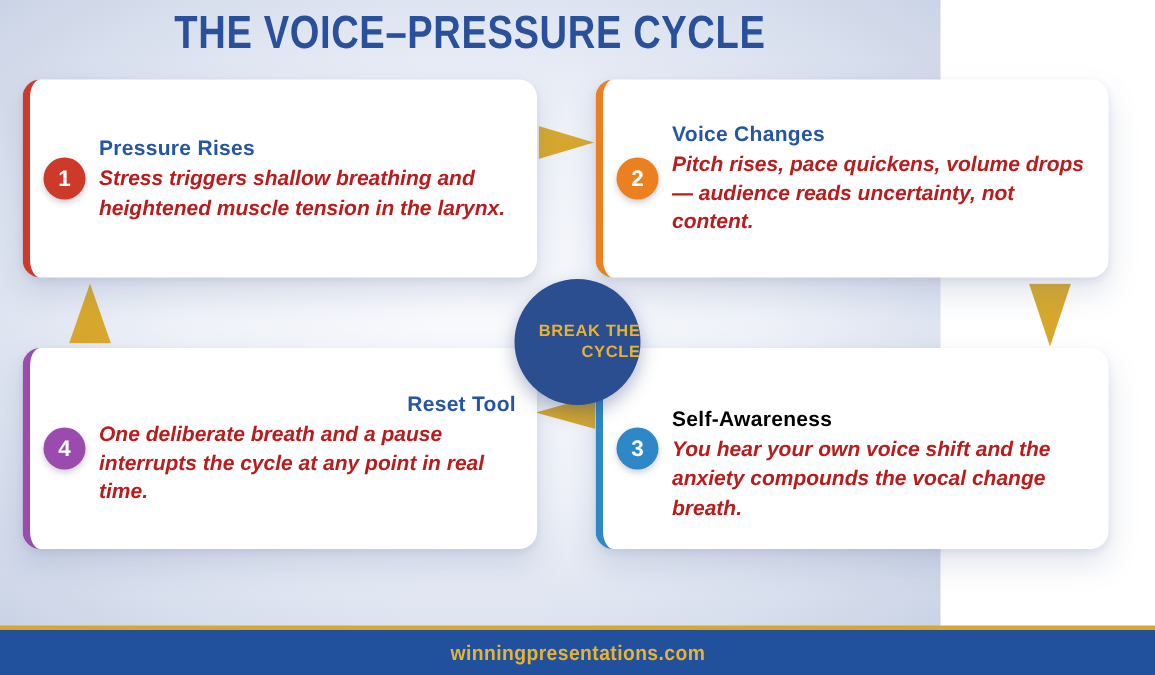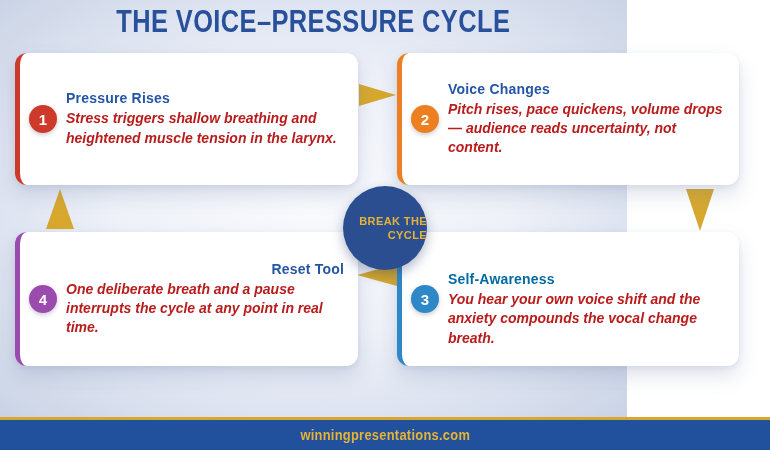--- a/index.html
+++ b/index.html
@@ -161,21 +161,21 @@
         <div class="card-heading" style="color: rgb(36, 85, 166); text-align: right;">Reset Tool</div>
         <div class="card-body">One deliberate breath and a pause interrupts the cycle at any point in real time.</div>
       </div>
     </div>
   </div>
 
   <div class="card pos-br" style="border-left-color: rgb(46, 135, 198);">
     <div class="card-content">
       <div class="num-badge" style="background-color: rgb(46, 135, 198);">3</div>
       <div class="card-text">
-        <div class="card-heading" style="color: #0369a1; margin-top: 21px;">Self-Awareness</div>
+        <div class="card-heading" style="color: #000000; margin-top: 21px;">Self-Awareness</div>
         <div class="card-body">You hear your own voice shift and the anxiety compounds the vocal change breath.</div>
       </div>
     </div>
   </div>
 
   <div class="arrow arrow-right" style="background-color: rgb(215, 168, 45);"></div>
   <div class="arrow arrow-down" style="background-color: rgb(215, 168, 45);"></div>
   <div class="arrow arrow-left" style="background-color: rgb(215, 168, 45);"></div>
   <div class="arrow arrow-up" style="background-color: rgb(215, 168, 45);"></div>
 

